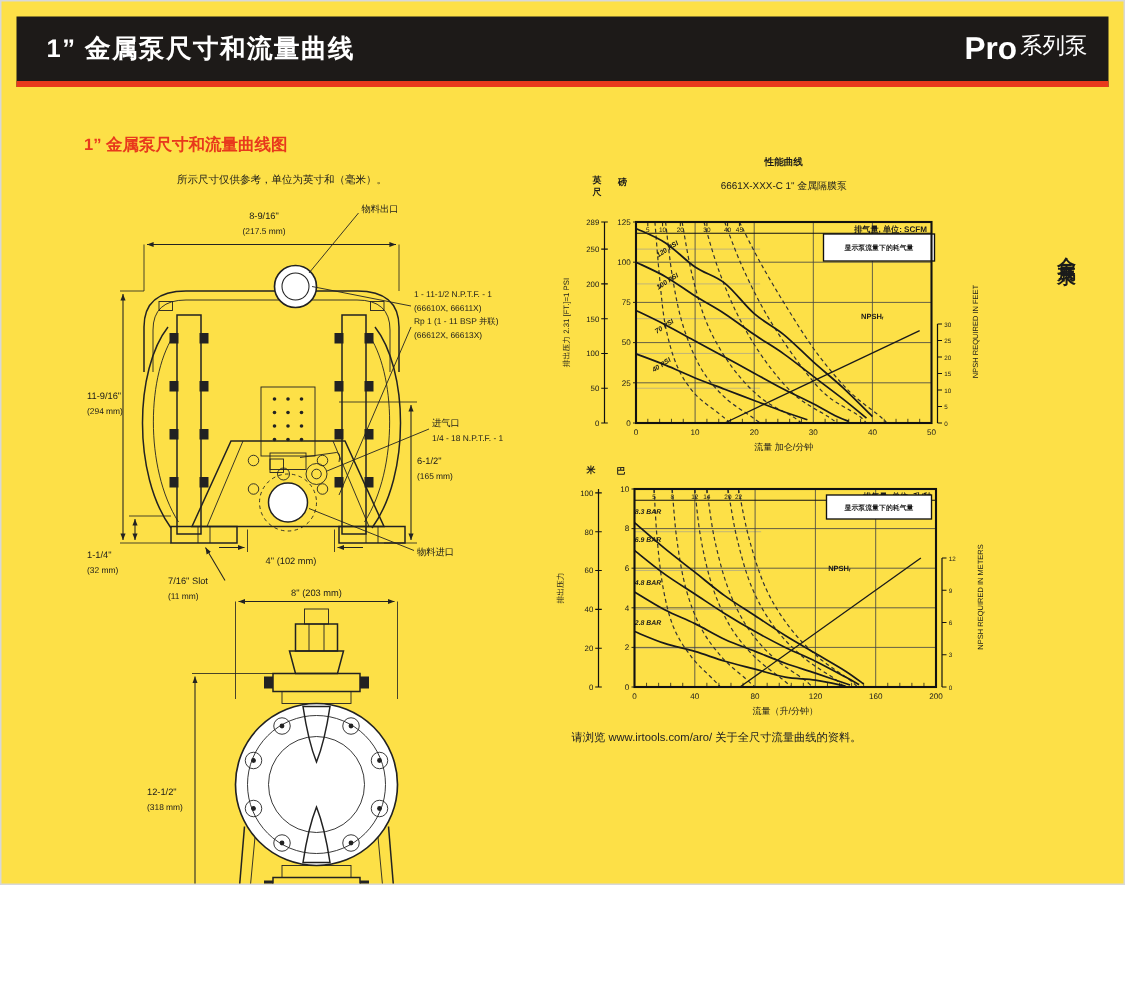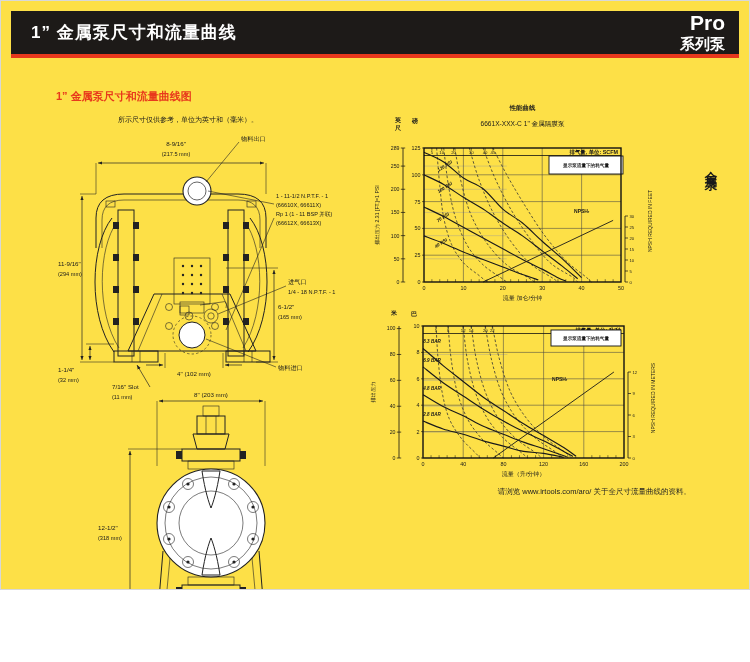--- a/index.html
+++ b/index.html
@@ -1,27 +1,27 @@
 <!DOCTYPE html>
 <html><head>
 <meta charset="utf-8">
 <style>
   html,body{margin:0;padding:0;background:#fff;}
   .canvas{position:relative;width:750px;height:590px;background:#fde047;overflow:hidden;
           font-family:"Liberation Sans",sans-serif;border:1px solid #d8d8d8;box-sizing:border-box;}
   .band{position:absolute;left:10px;top:10px;right:10px;height:43px;background:#1d1a18;
         border-bottom:4px solid #e8391c;display:flex;align-items:center;justify-content:space-between;}
   .band-title{color:#fff;font-weight:bold;font-size:17px;padding-left:20px;letter-spacing:1px;}
-  .band-right{color:#fff;padding-right:14px;display:flex;align-items:flex-end;flex-direction:column;}
+  .band-right{color:#fff;padding-right:14px;display:flex;align-items:flex-start;}
   .band-pro{font-size:21px;font-weight:bold;}
-  .band-series{font-size:15px;font-weight:bold;margin-left:14px;}
+  .band-series{font-size:15px;font-weight:normal;margin-left:2px;}
   .subtitle{position:absolute;left:55px;top:76px;color:#e8391c;font-size:11px;font-weight:bold;margin-top:12px;}
   .side-tab{position:absolute;left:701px;top:160px;writing-mode:vertical-rl;font-size:12.5px;
             font-weight:bold;color:#1a1a1a;letter-spacing:4px;}
-  .footer-note{position:absolute;left:380px;top:486px;width:310px;text-align:right;
+  .footer-note{position:absolute;left:380px;top:486px;width:310px;text-align:left;
                font-size:7.5px;color:#222;}
   svg{position:absolute;}
   svg text{font-family:"Liberation Sans",sans-serif;fill:#1a1a1a;}
   .ol{fill:none;stroke:#222;stroke-width:1;}
   .ol2{fill:none;stroke:#222;stroke-width:.6;}
   .bf{fill:#222;stroke:none;}
   .dim{stroke:#222;stroke-width:.7;fill:none;marker-start:url(#ah);marker-end:url(#ah);}
   .dime{stroke:#222;stroke-width:.7;fill:none;marker-end:url(#ah);}
   .ext{stroke:#222;stroke-width:.55;fill:none;}
   .ldr{stroke:#222;stroke-width:.6;fill:none;}

